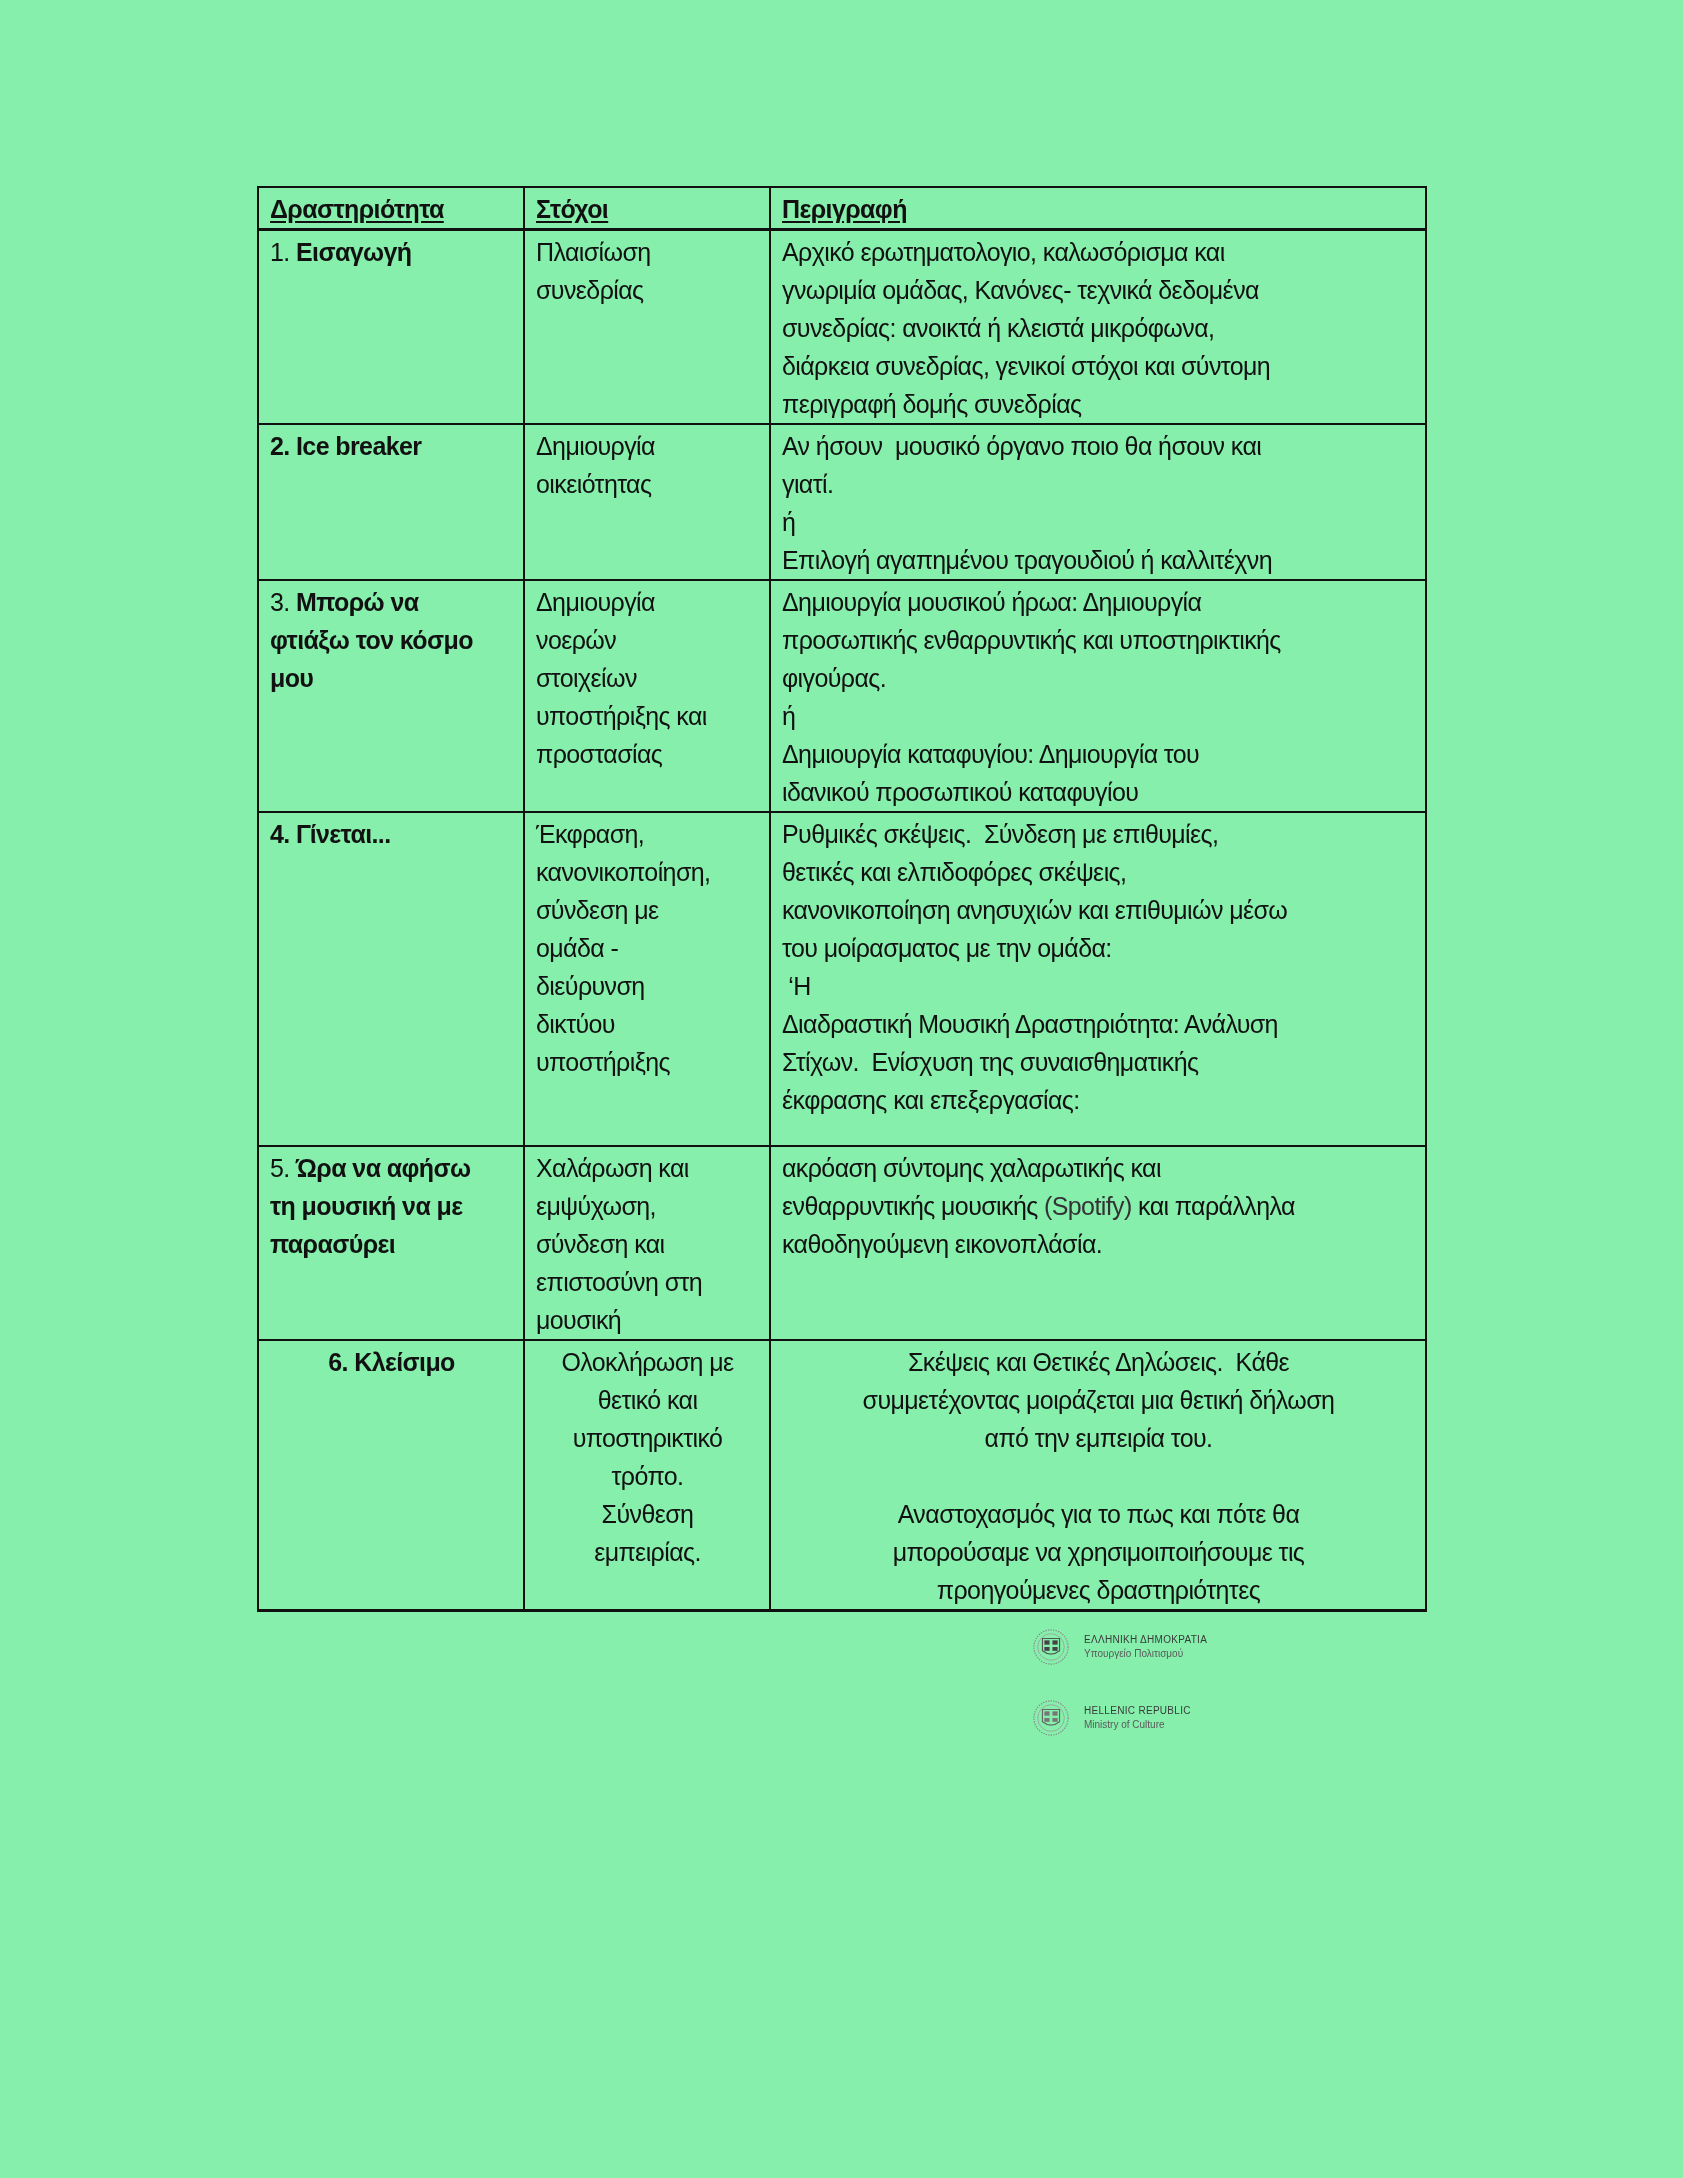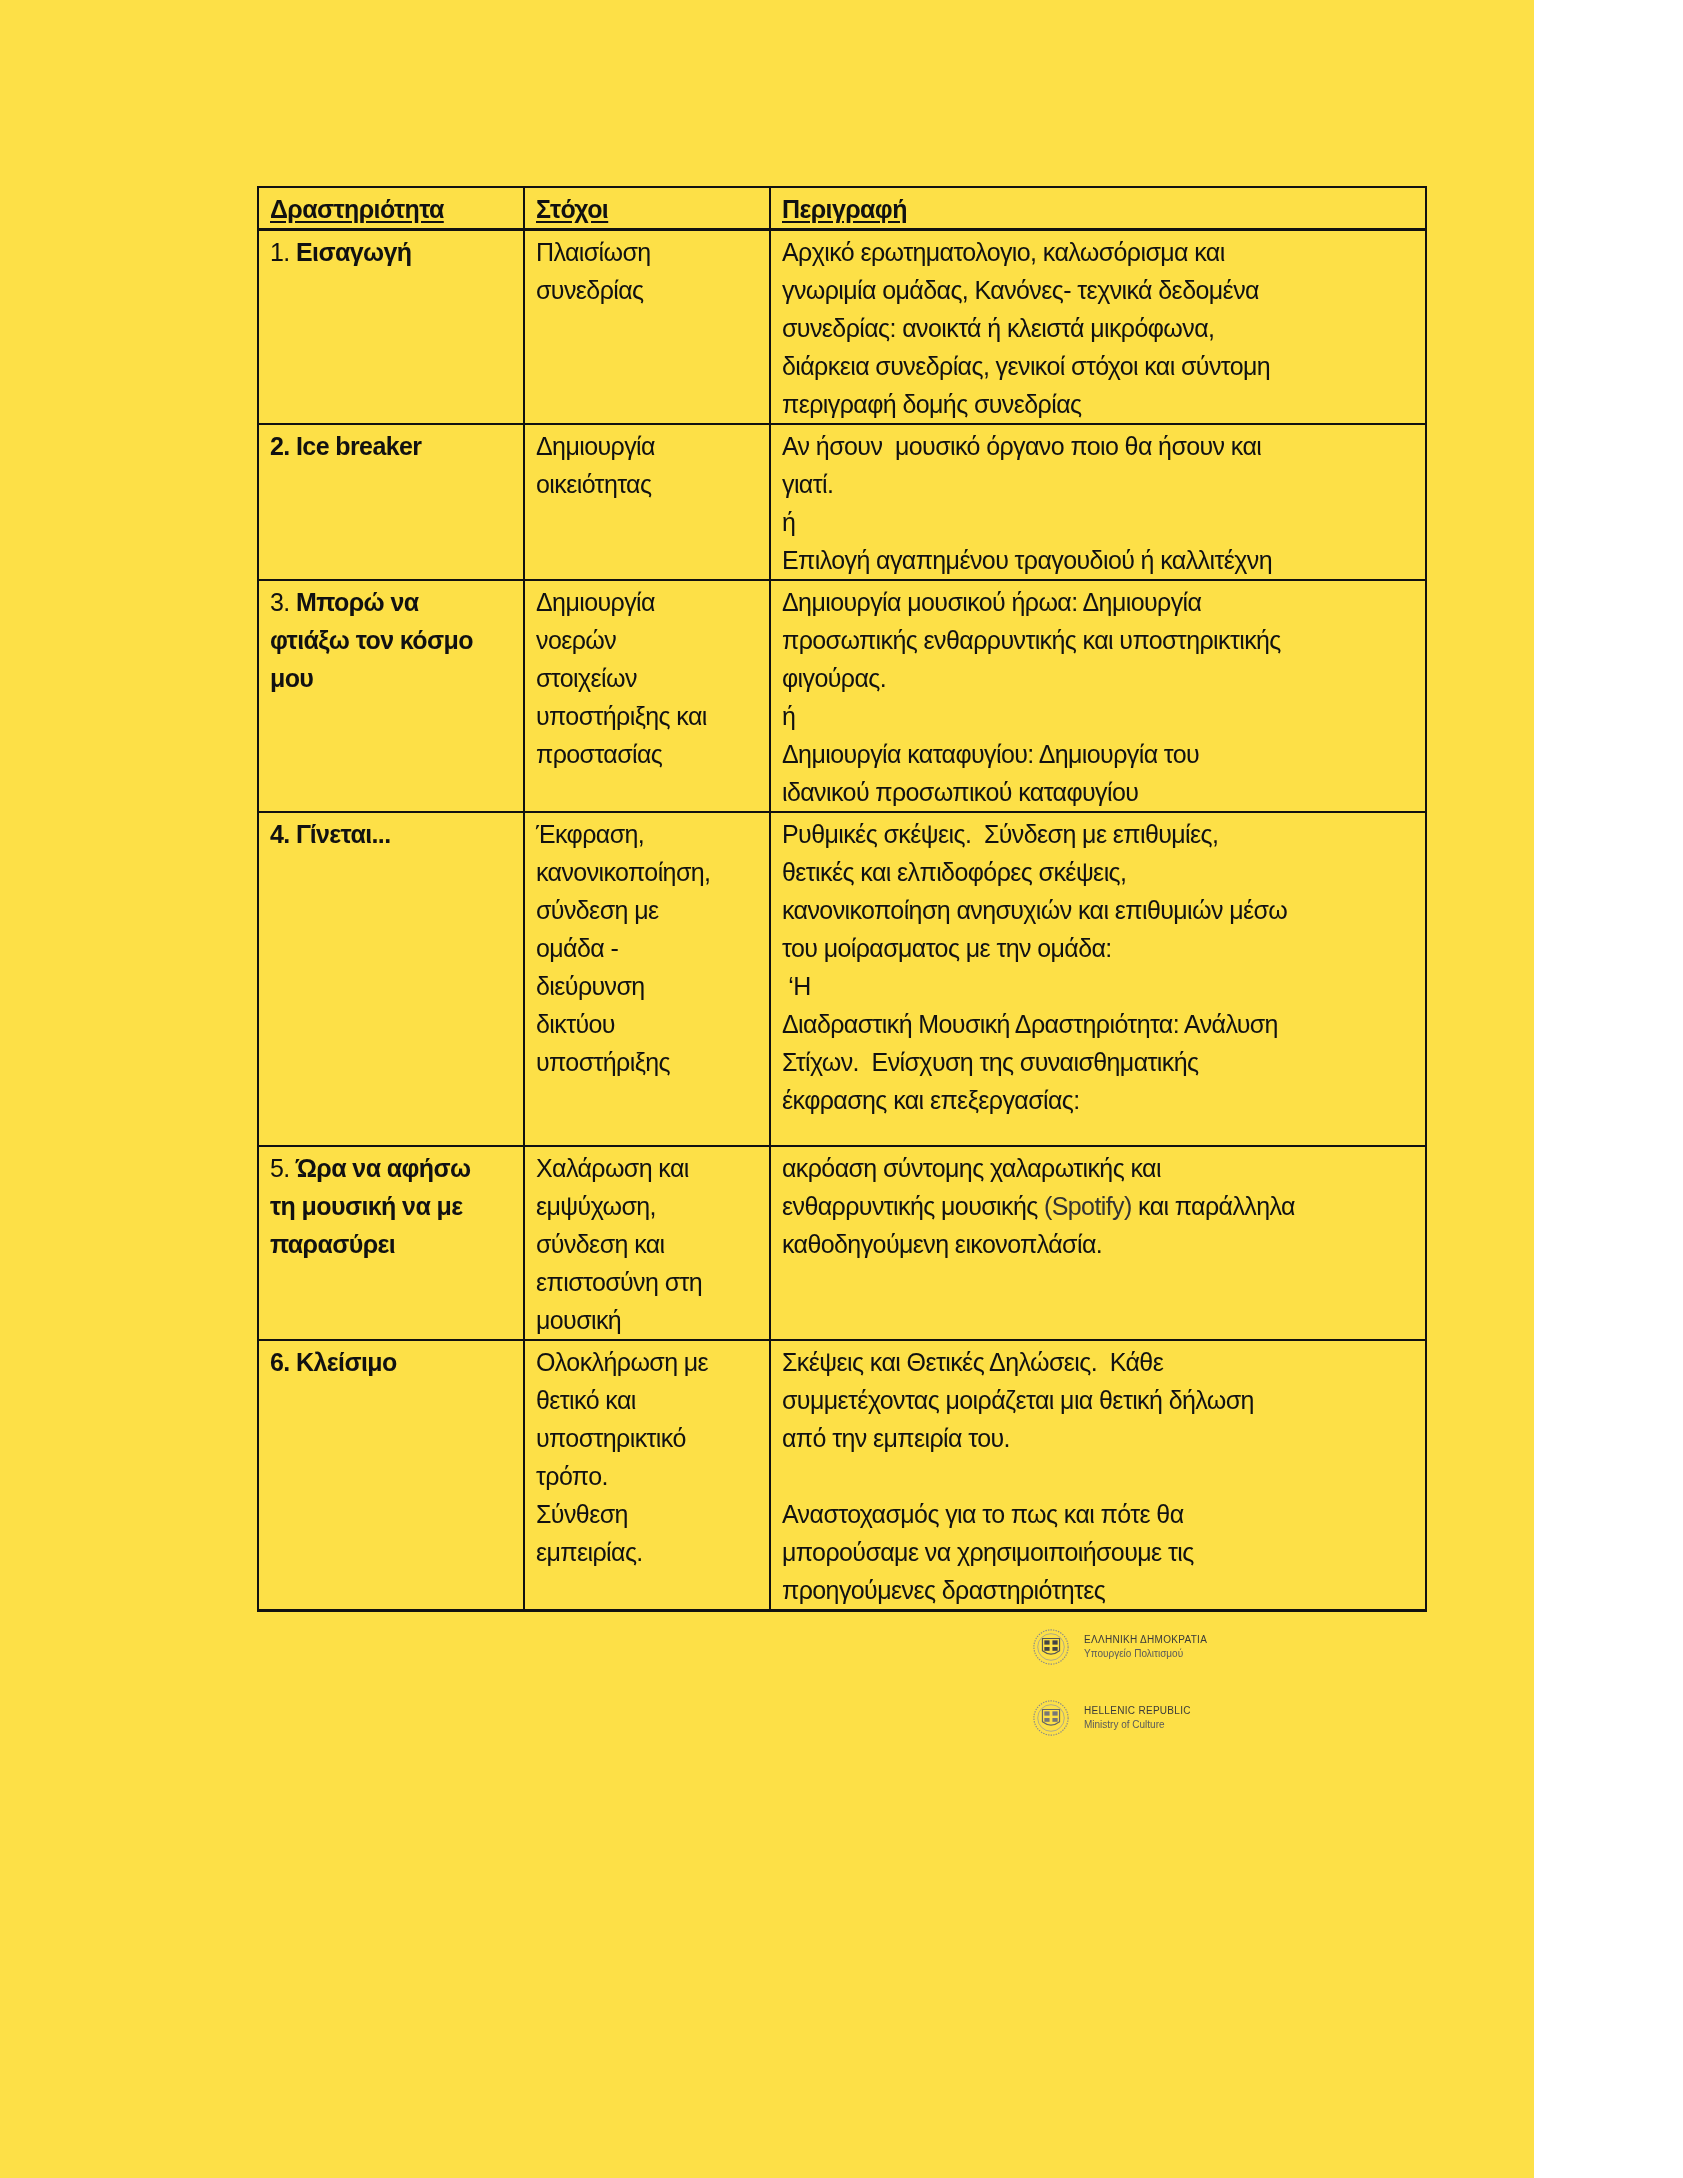--- a/index.html
+++ b/index.html
@@ -1,18 +1,18 @@
 <!DOCTYPE html>
 <html><head>
 <meta charset="utf-8">
 <style>
   html, body { margin: 0; padding: 0; background: #ffffff; }
   body { width: 1683px; height: 2178px; position: relative; overflow: hidden;
          font-family: "Liberation Sans", "DejaVu Sans", sans-serif; color: #111111; }
-  .page { position: absolute; left: 0; top: 0; width: 1534px; height: 2178px; background: #fde047; }
+  .page { position: absolute; left: 0; top: 0; width: 1683px; height: 2178px; background: #86efac; }
 
   table.plan {
     position: absolute; left: 257px; top: 186px; width: 1168px;
     border-collapse: collapse; table-layout: fixed;
   }
   table.plan col.c1 { width: 266px; }
   table.plan col.c2 { width: 246px; }
   table.plan col.c3 { width: 656px; }
   table.plan td, table.plan th {
     border: 2px solid #111111;
@@ -27,21 +27,21 @@
   .b { font-weight: bold; }
   .line { display: block; min-height: 38px; white-space: nowrap; }
   .blank { display: block; height: 38px; }
   .light { color: #333333; }
 
   tr.r1 td { height: 187px; }
   tr.r2 td { height: 149px; }
   tr.r3 td { height: 225px; margin-left: 32px; }
   tr.r4 td { height: 330px; }
   tr.r5 td { height: 186px; }
-  tr.r6 td { height: 262px; border-bottom-width: 3px; }
+  tr.r6 td { height: 262px; border-bottom-width: 3px; text-align: center; }
 
   .logo { position: absolute; left: 1032px; display: flex; align-items: center; }
   .logo.gr { top: 1628px; }
   .logo.en { top: 1699px; }
   .emblem { width: 38px; height: 38px; margin-right: 14px; }
   .logo-text { display: flex; flex-direction: column; line-height: 14px; }
   .logo-title { font-size: 10px; font-weight: normal; color: #3a3a3a; letter-spacing: 0.3px; }
   .logo-sub { font-size: 10px; color: #5a5a5a; }
 </style>
 </head>

